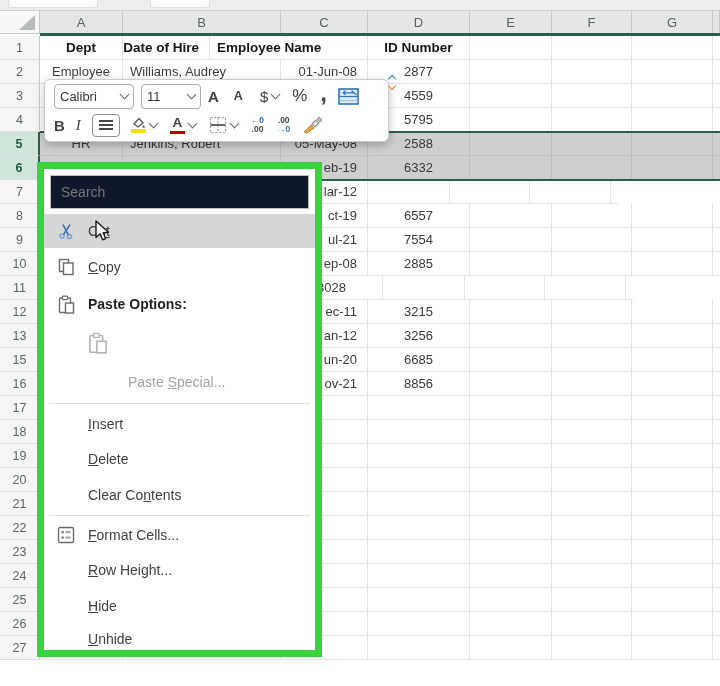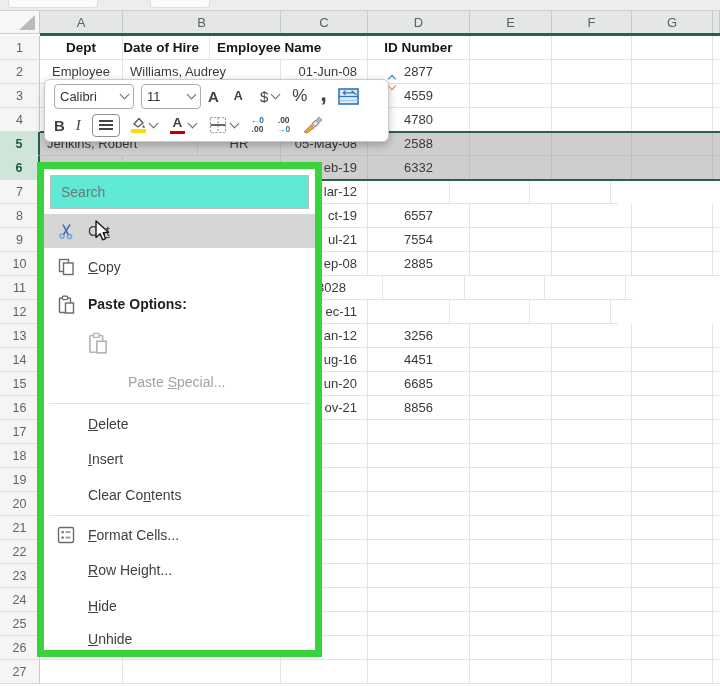--- a/index.html
+++ b/index.html
@@ -52,21 +52,21 @@
   .pct{font-size:17px;}
   .cur{font-size:15px;}
   .decnum{display:flex;flex-direction:column;font-size:8.5px;font-weight:bold;line-height:1.05;color:#444;align-items:center;}
   .decnum .blue{color:#2e75b6;}
 
   
   .annotation{position:absolute;left:37px;top:162px;width:285px;height:495px;box-sizing:border-box;
               border:7px solid #38d33d;background:#fff;z-index:40;}
   .menu{position:absolute;inset:0;background:#fff;display:flex;flex-direction:column;overflow:hidden;}
   .search-wrap{padding:6px 6px 5px 6px;}
-  .search-box{width:100%;height:30px;box-sizing:border-box;border:1px solid #bfbfbf;background:#5eead4;
+  .search-box{width:100%;height:30px;box-sizing:border-box;border:1px solid #bfbfbf;background:#0f172a;
               font-size:14px;color:#767676;padding:16px 10px;outline:none;font-family:inherit;}
   .mi{display:flex;align-items:center;flex:none;position:relative;}
   .mi .ic{width:44px;flex:none;display:flex;align-items:center;justify-content:center;}
   .mi .lb{font-size:14px;color:#404040;}
   .mi.hl{background:#d6d6d6;}
   .mi.bold .lb{font-weight:bold;color:#1f1f1f;}
   .mi.dis .lb{color:#a3a3a3;margin-left:40px;}
   .msep{height:1px;background:#e2e2e2;margin:2px 5px;flex:none;}
   .mi u{text-decoration:underline;}
 
@@ -130,30 +130,30 @@
         <div class="cell " style="width: 82px;"></div>
         <div class="cell " style="width: 80px;"></div>
         <div class="cell " style="width: 81px;"></div>
         <div class="cell" style="width: 7px; border-right: none;"></div>
       </div>
       <div class="grow">
         <div class="gut">4</div>
         <div class="cell ca" style="width: 83px;"></div>
         <div class="cell cl" style="width: 158px;"></div>
         <div class="cell cr" style="width: 87px;"></div>
-        <div class="cell ca" style="width: 102px;">4780</div>
+        <div class="cell ca" style="width: 102px;">5795</div>
         <div class="cell " style="width: 82px;"></div>
         <div class="cell " style="width: 80px;"></div>
         <div class="cell " style="width: 81px;"></div>
         <div class="cell" style="width: 7px; border-right: none;"></div>
       </div>
       <div class="grow sel">
         <div class="gut sel">5</div>
+        <div class="cell ca" style="width: 83px;">HR</div>
         <div class="cell cl" style="width: 158px;">Jenkins, Robert</div>
-        <div class="cell ca" style="width: 83px;">HR</div>
         <div class="cell cr" style="width: 87px;">05-May-08</div>
         <div class="cell ca" style="width: 102px;">2588</div>
         <div class="cell " style="width: 82px;"></div>
         <div class="cell " style="width: 80px;"></div>
         <div class="cell " style="width: 81px;"></div>
         <div class="cell" style="width: 7px; border-right: none;"></div>
       </div>
       <div class="grow sel">
         <div class="gut sel">6</div>
         <div class="cell ca" style="width: 83px;"></div>
@@ -216,42 +216,32 @@
         <div class="cell " style="width: 82px;"></div>
         <div class="cell " style="width: 80px;"></div>
         <div class="cell " style="width: 81px;"></div>
         <div class="cell" style="width: 7px; border-right: none;"></div>
       </div>
       <div class="grow">
         <div class="gut">12</div>
         <div class="cell ca" style="width: 83px;"></div>
         <div class="cell cl" style="width: 158px;"></div>
         <div class="cell cr" style="width: 87px;">ec-11</div>
+        <div class="cell ca" style="width: 102px;">3215</div>
         <div class="cell " style="width: 82px;"></div>
         <div class="cell " style="width: 80px;"></div>
         <div class="cell " style="width: 81px;"></div>
         <div class="cell" style="width: 7px; border-right: none;"></div>
       </div>
       <div class="grow">
         <div class="gut">13</div>
         <div class="cell ca" style="width: 83px;"></div>
         <div class="cell cl" style="width: 158px;"></div>
         <div class="cell cr" style="width: 87px;">an-12</div>
         <div class="cell ca" style="width: 102px;">3256</div>
-        <div class="cell " style="width: 82px;"></div>
-        <div class="cell " style="width: 80px;"></div>
-        <div class="cell " style="width: 81px;"></div>
-        <div class="cell" style="width: 7px; border-right: none;"></div>
-      </div>
-      <div class="grow">
-        <div class="gut">14</div>
-        <div class="cell ca" style="width: 83px;"></div>
-        <div class="cell cl" style="width: 158px;"></div>
-        <div class="cell cr" style="width: 87px;">ug-16</div>
-        <div class="cell ca" style="width: 102px;">4451</div>
         <div class="cell " style="width: 82px;"></div>
         <div class="cell " style="width: 80px;"></div>
         <div class="cell " style="width: 81px;"></div>
         <div class="cell" style="width: 7px; border-right: none;"></div>
       </div>
       <div class="grow">
         <div class="gut">15</div>
         <div class="cell ca" style="width: 83px;"></div>
         <div class="cell cl" style="width: 158px;"></div>
         <div class="cell cr" style="width: 87px;">un-20</div>
@@ -532,25 +522,25 @@
             </svg>
           </span>
         </div>
         <div class="mi dis" style="height: 38px;">
           <span class="ic"></span>
           <span class="lb">Paste <u>S</u>pecial...</span>
         </div>
         <div class="msep"></div>
         <div class="mi" style="height: 35px;">
           <span class="ic"></span>
+          <span class="lb"><u>I</u>nsert</span>
+        </div>
+        <div class="mi" style="height: 35px;">
+          <span class="ic"></span>
           <span class="lb"><u>D</u>elete</span>
-        </div>
-        <div class="mi" style="height: 35px;">
-          <span class="ic"></span>
-          <span class="lb"><u>I</u>nsert</span>
         </div>
         <div class="mi" style="height: 37px;">
           <span class="ic"></span>
           <span class="lb">Clear Co<u>n</u>tents</span>
         </div>
         <div class="msep"></div>
         <div class="mi" style="height: 34px;">
           <span class="ic">
             <svg width="18" height="18" viewBox="0 0 18 18">
               <rect x="1.5" y="1.5" width="15" height="15" rx="1.5" fill="#fff" stroke="#6b6b6b" stroke-width="1.4"></rect>

